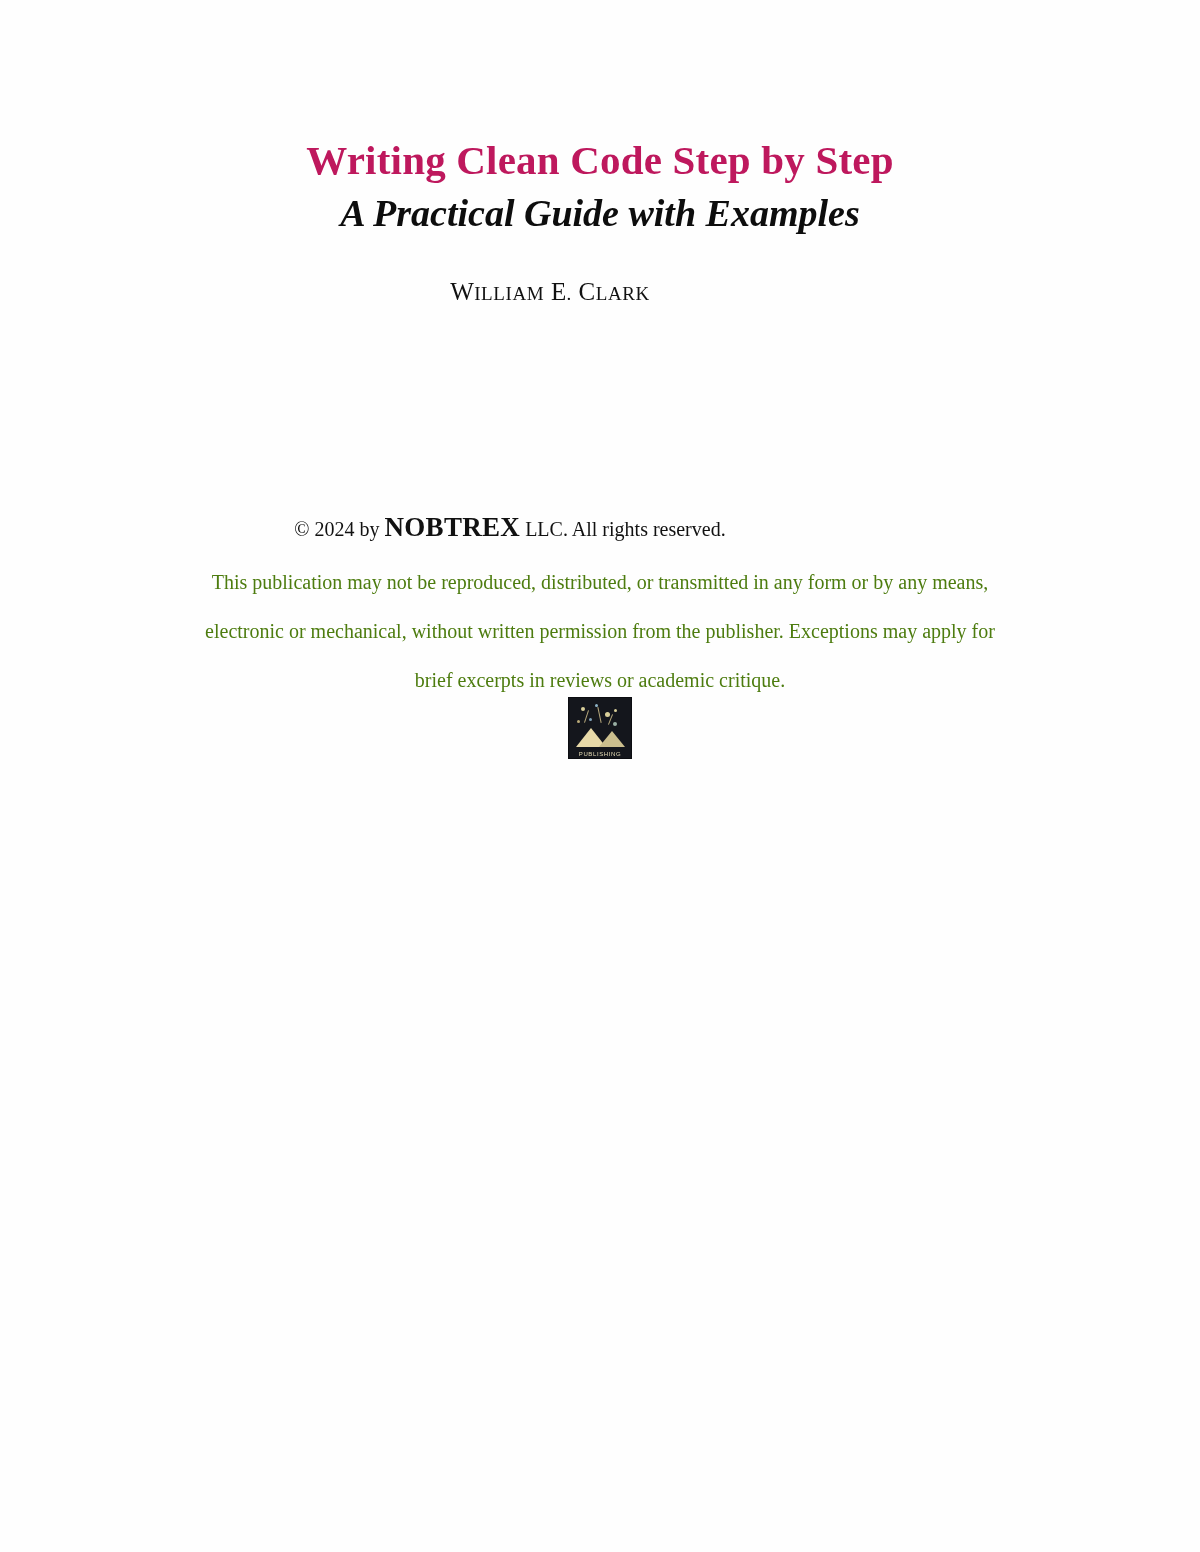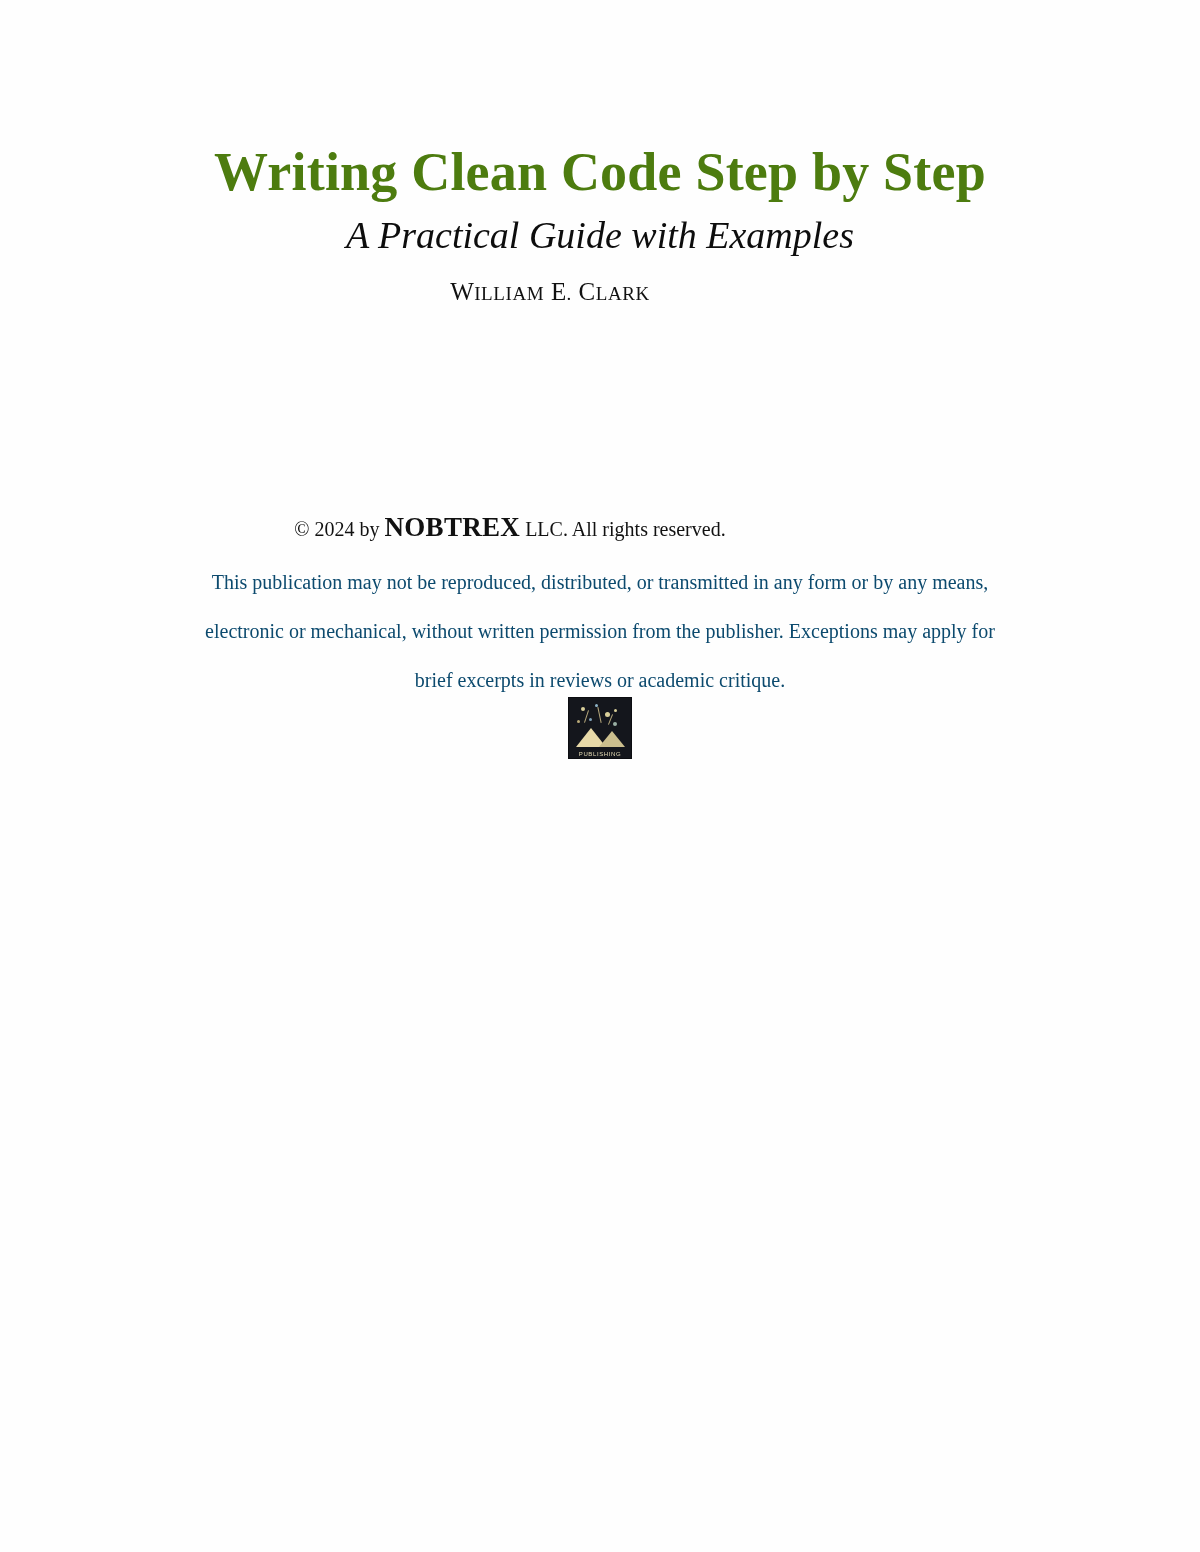--- a/index.html
+++ b/index.html
@@ -27,30 +27,30 @@
     position: absolute;
     top: 132px;
     left: 0;
     width: 1200px;
     text-align: center;
   }
 
   .main-title {
     font-family: "Liberation Serif", serif;
     font-weight: bold;
-    font-size: 54px;
+    font-size: 41px;
     line-height: 48px;
     letter-spacing: 0.2px;
-    color: #4d7c0f;
-    margin: 16px;
+    color: #be185d;
+    margin: 4px;
   }
 
   .sub-title {
     font-family: "Liberation Serif", serif;
-    font-weight: normal;
+    font-weight: bold;
     font-style: italic;
     font-size: 38px;
     line-height: 46px;
     color: #0d0d0d;
     margin: 6px 0 0 0;
   }
 
   .author {
     position: absolute;
     top: 278px;
@@ -86,21 +86,21 @@
   }
 
   .legal {
     position: absolute;
     top: 558px;
     left: 186px;
     width: 828px;
     text-align: center;
     font-size: 20px;
     line-height: 49px;
-    color: #0c4a6e;
+    color: #4d7c0f;
   }
 
   .logo-wrap {
     position: absolute;
     top: 697px;
     left: 0;
     width: 1200px;
     text-align: center;
   }
 

